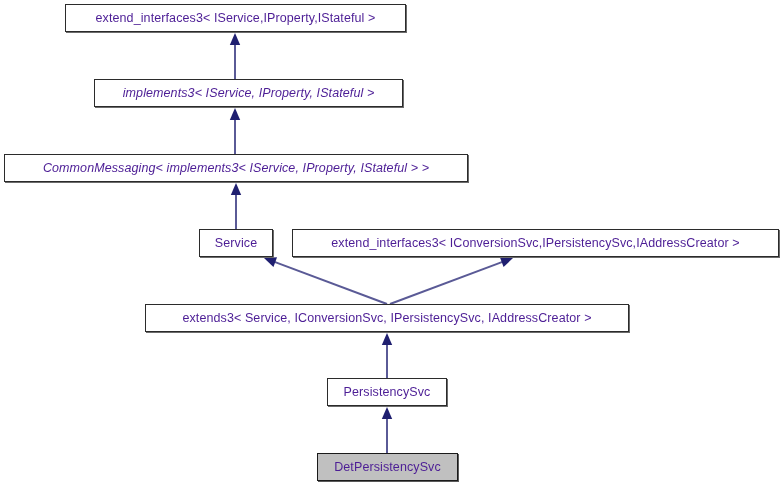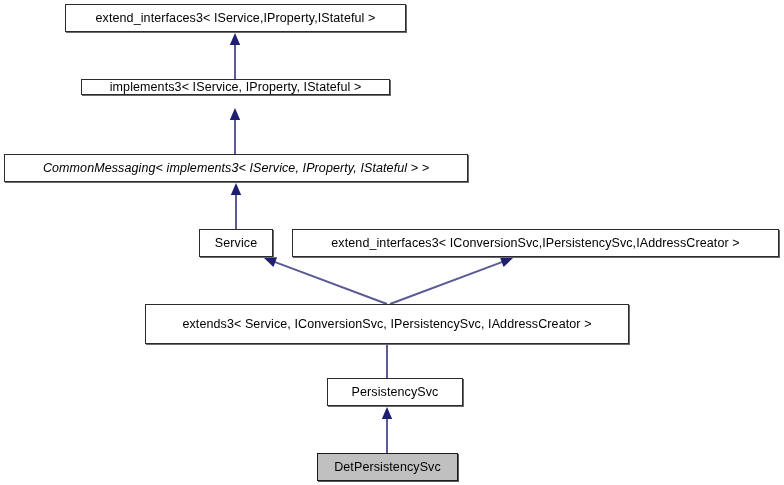--- a/index.html
+++ b/index.html
@@ -29,21 +29,21 @@
     position: absolute;
     box-sizing: border-box;
     background: #ffffff;
     border: 1px solid #2b2b2b;
     box-shadow: 1px 1px 0 0 #6b6b6b;
     display: flex;
     align-items: center;
     justify-content: center;
     white-space: nowrap;
     font-size: 12.5px;
-    color: #000000;
+    color: #4c1d95;
     line-height: 1;
     letter-spacing: 0.1px;
   }
   .node.highlight {
     background: #c0c0c0;
     border: 1px solid #1a1a1a;
     box-shadow: 1px 1px 0 0 #5a5a5a;
   }
   .node-label {
     padding: 0 8px;
@@ -79,34 +79,34 @@
         <polygon points="387,333 392.2,345 381.8,345" fill="#1f1f70"></polygon>
       </g>
       <g>
         <line x1="387" y1="453" x2="387" y2="417.5" stroke="#5a5a96" stroke-width="2"></line>
         <polygon points="387,407 392.2,419 381.8,419" fill="#1f1f70"></polygon>
       </g>
     </svg>
 <div class="node" style="left: 65px; top: 4px; width: 341px; height: 28px;">
       <span class="node-label">extend_interfaces3&lt; IService,IProperty,IStateful &gt;</span>
     </div>
-    <div class="node" style="left: 81px; top: 79px; width: 309px; height: 16px;">
+    <div class="node" style="left: 94px; top: 79px; width: 309px; height: 28px; font-style: italic;">
       <span class="node-label">implements3&lt; IService, IProperty, IStateful &gt;</span>
     </div>
     <div class="node" style="left: 4px; top: 154px; width: 464px; height: 28px; font-style: italic;">
       <span class="node-label">CommonMessaging&lt; implements3&lt; IService, IProperty, IStateful &gt; &gt;</span>
     </div>
     <div class="node" style="left: 199px; top: 229px; width: 74px; height: 28px; justify-content: center;">
       <span class="node-label">Service</span>
     </div>
     <div class="node" style="left: 292px; top: 229px; width: 487px; height: 28px; align-items: center;">
       <span class="node-label">extend_interfaces3&lt; IConversionSvc,IPersistencySvc,IAddressCreator &gt;</span>
     </div>
-    <div class="node" style="left: 145px; top: 304px; width: 484px; height: 40px;">
+    <div class="node" style="left: 145px; top: 304px; width: 484px; height: 28px;">
       <span class="node-label">extends3&lt; Service, IConversionSvc, IPersistencySvc, IAddressCreator &gt;</span>
     </div>
-    <div class="node" style="left: 327px; top: 378px; width: 136px; height: 28px;">
+    <div class="node" style="left: 327px; top: 378px; width: 120px; height: 28px;">
       <span class="node-label">PersistencySvc</span>
     </div>
     <div class="node highlight" style="left: 317px; top: 453px; width: 141px; height: 28px;">
       <span class="node-label">DetPersistencySvc</span>
     </div>
   </div>
 
 </body></html>

